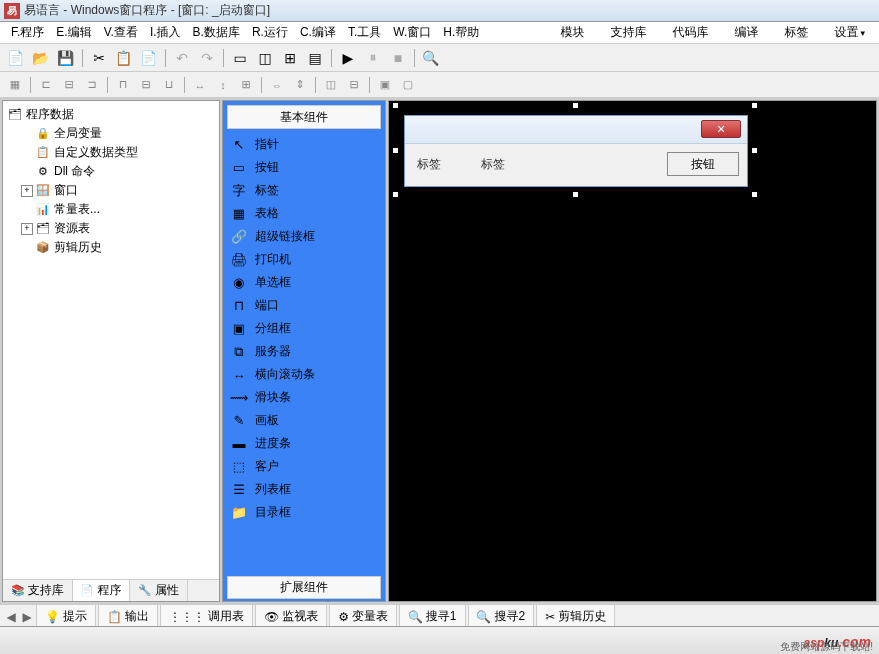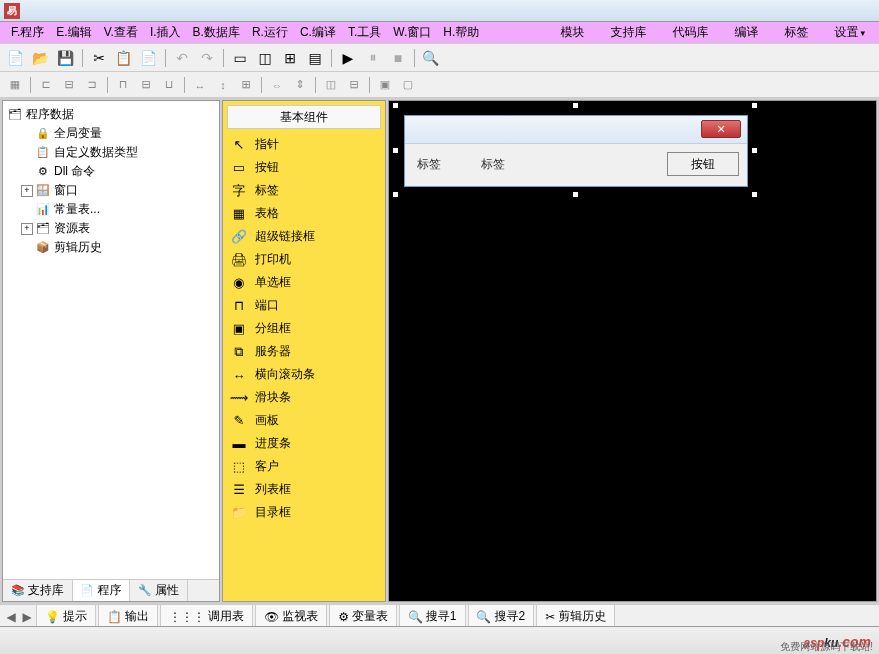--- a/index.html
+++ b/index.html
@@ -2,21 +2,21 @@
 <html><head>
   <meta charset="utf-8">
   <style>
     * { box-sizing: border-box; margin: 0; padding: 0; font-family: "Microsoft YaHei", SimSun, sans-serif; font-size: 12px; }
     body { width: 879px; height: 654px; background: #cecece; overflow: hidden; position: relative; }
     
     .titlebar { height: 22px; background: linear-gradient(#e8f0f8, #d0e0f0); border-bottom: 1px solid #999; display: flex; align-items: center; padding-left: 4px; }
     .titlebar .app-icon { width: 16px; height: 16px; background: #c04040; margin-right: 4px; display: inline-flex; align-items: center; justify-content: center; color: white; font-size: 10px; font-weight: bold; }
     .titlebar .title { color: #333; }
     
-    .menubar { height: 22px; background: #f0abfc; display: flex; align-items: center; padding: 0 6px; gap: 2px; border-bottom: 1px solid #ccc; }
+    .menubar { height: 22px; background: #ffffff; display: flex; align-items: center; padding: 0 6px; gap: 2px; border-bottom: 1px solid #ccc; }
     .menubar .menu-item { padding: 2px 5px; cursor: pointer; white-space: nowrap; }
     .menubar .spacer { flex: 1; }
     .menubar .right-menu { display: flex; gap: 10px; }
     .menubar .right-menu .menu-item { padding: 2px 8px; }
     .menubar .dropdown-arrow::after { content: "▾"; font-size: 9px; margin-left: 2px; }
     
     .toolbar { height: 28px; background: #f0f0f0; border-bottom: 1px solid #ccc; display: flex; align-items: center; padding: 0 4px; gap: 1px; }
     .toolbar .tool-btn { width: 24px; height: 22px; border: 1px solid transparent; display: inline-flex; align-items: center; justify-content: center; cursor: pointer; font-size: 14px; }
     .toolbar .sep { width: 1px; height: 18px; background: #aaa; margin: 0 3px; }
     
@@ -32,21 +32,21 @@
     .tree-item .expander { width: 12px; height: 12px; border: 1px solid #888; display: inline-flex; align-items: center; justify-content: center; font-size: 9px; margin-right: 2px; line-height: 1; }
     .tree-item .no-expander { width: 14px; display: inline-block; }
     .tree-item .icon { width: 16px; height: 14px; margin-right: 3px; display: inline-flex; align-items: center; justify-content: center; font-size: 11px; }
     .tree-indent-1 { padding-left: 16px; }
     
     .left-tabs { height: 22px; display: flex; border-top: 1px solid #ccc; background: #f0f0f0; }
     .left-tabs .tab { padding: 3px 8px; border-right: 1px solid #ccc; cursor: pointer; display: flex; align-items: center; gap: 3px; font-size: 11px; }
     .left-tabs .tab.active { background: #fff; }
     .left-tabs .tab-icon { font-size: 11px; }
     
-    .middle-panel { width: 164px; background: #fde047; border: 1px solid #999; margin: 2px 0; display: flex; flex-direction: column; }
+    .middle-panel { width: 164px; background: #3b82f6; border: 1px solid #999; margin: 2px 0; display: flex; flex-direction: column; }
     .middle-panel .panel-header { height: 24px; border: 1px solid #ccc; margin: 4px; background: #f8f8f8; display: flex; align-items: center; justify-content: center; cursor: pointer; }
     .component-list { flex: 1; overflow-y: auto; overflow-x: hidden; }
     .component-item { display: flex; align-items: center; padding: 3px 6px; cursor: pointer; gap: 6px; }
     .component-item .comp-icon { width: 20px; height: 16px; display: inline-flex; align-items: center; justify-content: center; font-size: 13px; }
     .middle-panel .panel-footer { border: 1px solid #ccc; margin: 2px 4px; background: #f8f8f8; text-align: center; padding: 2px; cursor: pointer; }
     
     .canvas-area { flex: 1; background: #000; border: 1px solid #999; margin: 2px; position: relative; overflow: hidden; }
     .design-selection { position: absolute; left: 6px; top: 4px; width: 360px; height: 90px; }
     .sel-handle { position: absolute; width: 7px; height: 7px; background: #fff; border: 1px solid #000; }
     .design-window { position: absolute; left: 15px; top: 14px; width: 344px; height: 72px; background: #f0f0f0; border: 1px solid #7a9ac0; box-shadow: 0 0 4px rgba(0,0,0,0.3); }
@@ -64,20 +64,25 @@
     .watermark { font-family: Arial; font-size: 20px; font-weight: bold; font-style: italic; }
     .watermark .red { color: #d04040; }
     .watermark .black { color: #222; }
     .watermark-sub { font-size: 10px; color: #666; position: absolute; right: 6px; bottom: 0; }
   </style>
 </head>
 <body>
 
 <div class="titlebar">
   <span class="app-icon">易</span>
+  <span class="title">
+    <span>易语言</span> - 
+    <span>Windows窗口程序</span> - 
+    <span>[窗口: _启动窗口]</span>
+  </span>
 </div>
 
 <div class="menubar">
   <span class="menu-item">F.程序</span>
   <span class="menu-item">E.编辑</span>
   <span class="menu-item">V.查看</span>
   <span class="menu-item">I.插入</span>
   <span class="menu-item">B.数据库</span>
   <span class="menu-item">R.运行</span>
   <span class="menu-item">C.编译</span>
@@ -269,20 +274,21 @@
         </div>
       <div class="component-item">
           <span class="comp-icon">☰</span>
           <span>列表框</span>
         </div>
       <div class="component-item">
           <span class="comp-icon">📁</span>
           <span>目录框</span>
         </div>
     </div>
+    <div class="panel-footer">扩展组件</div>
   </div>
 
   <div class="canvas-area">
     <div class="design-selection">
       <div class="sel-handle" style="left:-3px;top:-3px"></div>
       <div class="sel-handle" style="left:50%;top:-3px;margin-left:-3px"></div>
       <div class="sel-handle" style="right:-3px;top:-3px"></div>
       <div class="sel-handle" style="left:-3px;top:50%;margin-top:-3px"></div>
       <div class="sel-handle" style="right:-3px;top:50%;margin-top:-3px"></div>
       <div class="sel-handle" style="left:-3px;bottom:-3px"></div>

